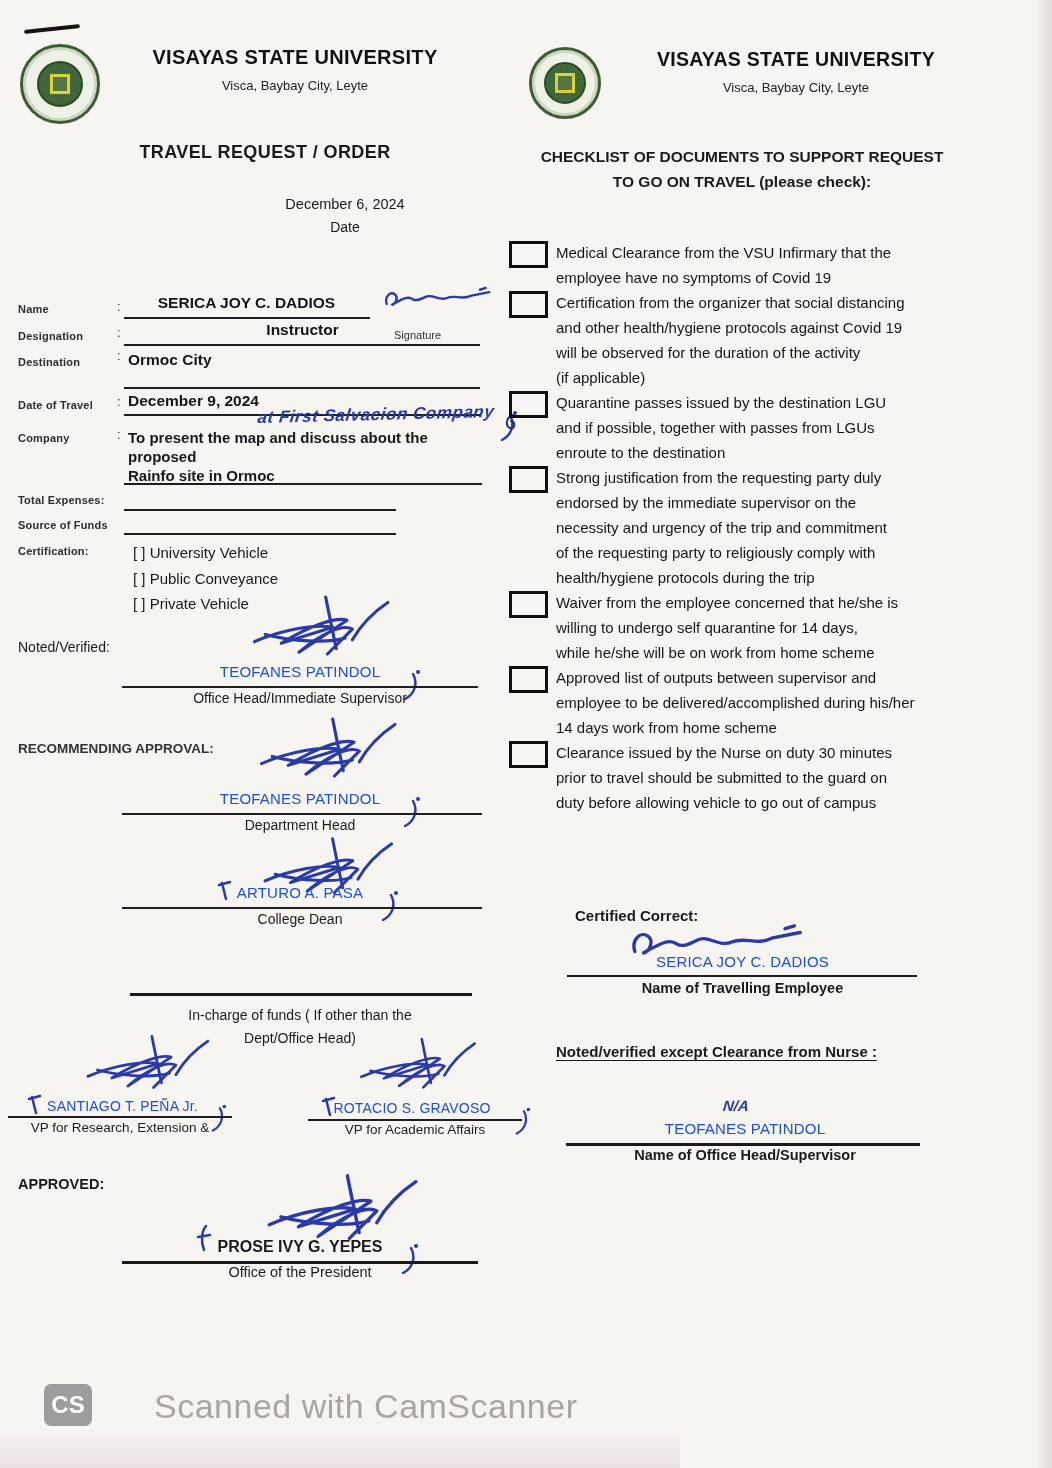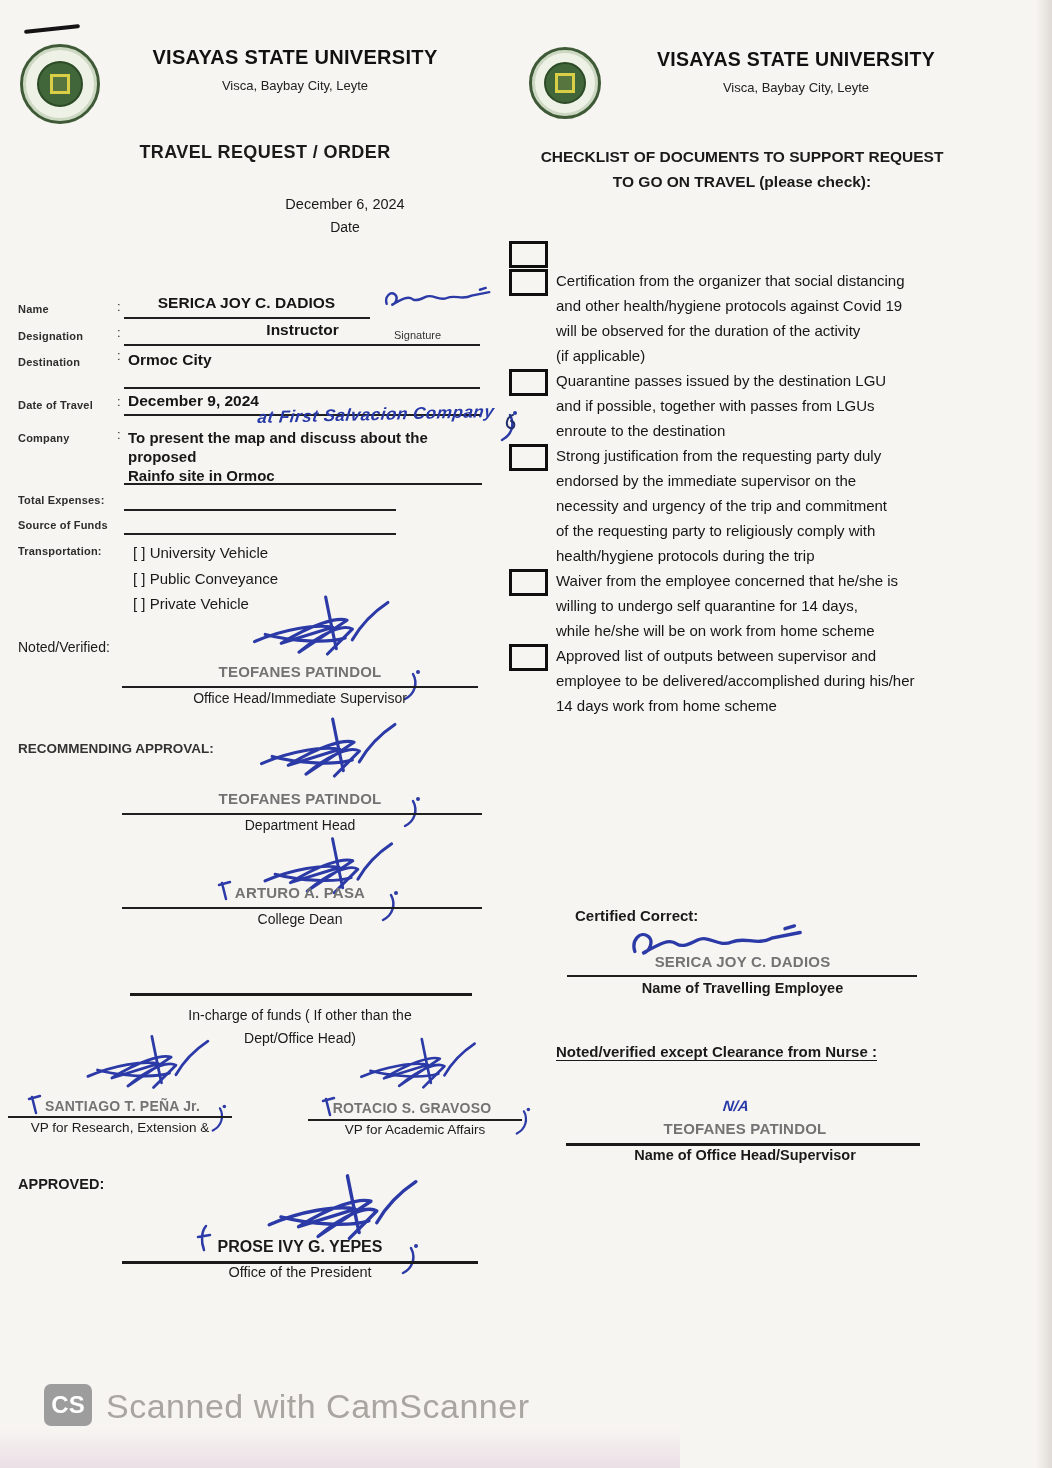--- a/index.html
+++ b/index.html
@@ -6,41 +6,41 @@
   .page{position:relative;width:1052px;height:1468px;background:#f7f5f1;overflow:hidden;
         font-family:"Liberation Sans",sans-serif;color:#1a1a1a;}
   .abs{position:absolute;}
   .center{text-align:center;}
   .pre{white-space:pre-line;}
   .u{border-top:2.5px solid #1f1f1f;height:0;}
   .u3{border-top:3px solid #1a1a1a;height:0;}
   .lbl{font-size:11px;font-weight:600;color:#2d2d2d;letter-spacing:.2px;}
   .colon{font-size:13px;color:#333;}
   .val{font-size:15.5px;font-weight:600;color:#151515;}
-  .sig-name{font-size:15px;font-weight:700;color:#737373;letter-spacing:.2px;}
+  .sig-name{font-size:15px;font-weight:400;color:#1d4ed8;letter-spacing:.2px;}
   .role{font-size:14px;color:#1c1c1c;}
   .hand{color:#2839a8;font-style:italic;font-weight:600;}
   .uni-title{font-size:20px;font-weight:bold;letter-spacing:.3px;color:#111;}
   .uni-addr{font-size:13px;margin-top:9px;color:#222;}
   
   .logo{border-radius:50%;background:#eef2e6;border:3px solid #3f5a36;
         display:flex;align-items:center;justify-content:center;box-shadow:inset 0 0 0 3px #cdd8c2;}
   .logo .inner{width:58%;height:58%;border-radius:50%;background:#41663a;border:2px solid #2c4a26;
         display:flex;align-items:center;justify-content:center;}
   .logo .sq{width:14px;height:14px;border:3px solid #d9ce46;background:#57763f;}
   
   .cl-item{display:flex;align-items:flex-start;}
   .cl-box{width:33px;height:21px;border:3.5px solid #0e0e0e;margin:1px 8px 0 0;flex:0 0 auto;background:transparent;}
   .cl-text{font-size:15px;line-height:25px;color:#161616;white-space:pre-line;}
   .tr-opt{font-size:15px;line-height:25.5px;color:#191919;}
   svg.sig{overflow:visible;}
   .wm-box{width:48px;height:42px;background:#9d9d9d;border-radius:7px;color:#fff;
           display:flex;align-items:center;justify-content:center;font-weight:bold;font-size:24px;
           font-family:"Liberation Sans",sans-serif;}
-  .wm-text{font-size:34px;color:#a9a6a2;letter-spacing:.5px;}
+  .wm-text{font-size:34px;color:#a9a6a2;letter-spacing:.5px;margin-left:48px;}
 </style>
 </head>
 <body>
 
 <div class="page">
 
   <div class="abs" style="left:24px;top:27px;width:56px;height:4px;background:#141414;transform:rotate(-6deg);border-radius:2px;"></div>
   <div class="abs" style="right:0;top:0;width:16px;height:100%;background:linear-gradient(to right,transparent,rgba(180,168,162,.35));"></div>
   <div class="abs" style="left:0;top:1428px;width:680px;height:40px;background:linear-gradient(to top,rgba(224,204,220,.55),transparent);"></div>
 
@@ -97,21 +97,21 @@
   </svg>
   <div class="abs pre" style="left:128px;top:428px;width:370px;font-size:15px;line-height:19px;font-weight:600;color:#181818;">To present the map and discuss about the proposed
 Rainfo site in Ormoc</div>
   <div class="abs u" style="left:124px;top:483px;width:358px;"></div>
 
   <div class="abs lbl" style="left:18px;top:494px;">Total Expenses:</div>
   <div class="abs u" style="left:124px;top:509px;width:272px;"></div>
   <div class="abs lbl" style="left:18px;top:519px;">Source of Funds</div>
   <div class="abs u" style="left:124px;top:533px;width:272px;"></div>
 
-  <div class="abs lbl" style="left:18px;top:545px;">Transportation:</div>
+  <div class="abs lbl" style="left:18px;top:545px;">Certification:</div>
   <div class="abs" style="left:133px;top:540px;">
   <div class="tr-opt">[  ] University Vehicle</div>
 
   <div class="tr-opt">[  ] Public Conveyance</div>
 
   <div class="tr-opt">[  ] Private Vehicle</div>
 </div>
 
   <div class="abs" style="left:18px;top:639px;font-size:14px;">Noted/Verified:</div>
   <svg class="abs sig" style="left:238px;top:590px;" width="170" height="80" viewBox="0 0 170 90">
@@ -241,20 +241,22 @@
   <div class="abs center pre" style="left:512px;top:144px;width:460px;font-size:15.5px;font-weight:bold;line-height:25px;">CHECKLIST OF DOCUMENTS TO SUPPORT REQUEST
 TO GO ON TRAVEL (please check):</div>
 
   <svg class="abs sig" style="left:502px;top:412px;" width="16" height="20" viewBox="0 0 16 20">
     <path d="M11 3 C4 5 3 14 8 16 C13 18 14 10 9 9" fill="none" stroke="#23306e" stroke-width="2" stroke-linecap="round"></path>
   </svg>
 
   <div class="abs" style="left:509px;top:240px;width:470px;">
   <div class="cl-item">
     <div class="cl-box"></div>
+    <div class="cl-text">Medical Clearance from the VSU Infirmary that the
+employee have no symptoms of Covid 19</div>
   </div>
 
 
   <div class="cl-item">
     <div class="cl-box"></div>
     <div class="cl-text">Certification from the organizer that social distancing
 and other health/hygiene protocols against Covid 19
 will be observed for the duration of the activity
 (if applicable)</div>
   </div>
@@ -282,20 +284,26 @@
 while he/she will be on work from home scheme</div>
   </div>
 
   <div class="cl-item">
     <div class="cl-box"></div>
     <div class="cl-text">Approved list of outputs between supervisor and
 employee to be delivered/accomplished during his/her
 14 days work from home scheme</div>
   </div>
 
+  <div class="cl-item">
+    <div class="cl-box"></div>
+    <div class="cl-text">Clearance issued by the Nurse on duty 30 minutes
+prior to travel should be submitted to the guard on
+duty before allowing vehicle to go out of campus</div>
+  </div>
 </div>
 
   <div class="abs" style="left:575px;top:907px;font-size:15px;font-weight:bold;">Certified Correct:</div>
   <svg class="abs sig" style="left:620px;top:923px;" width="195" height="38" viewBox="0 0 190 40">
     <g fill="none" stroke="#2b3aa6" stroke-width="3.5" stroke-linecap="round">
       <path d="M8 30 C4 18 14 8 22 14 C28 19 24 30 16 32 C34 22 44 16 52 22 C58 26 66 22 74 18 C86 12 96 26 110 20 C124 14 136 24 152 16 L182 10"></path>
       <path d="M166 6 L176 3"></path>
     </g>
   </svg>
   <div class="abs center sig-name" style="left:570px;top:953px;width:345px;">SERICA JOY C. DADIOS</div>

